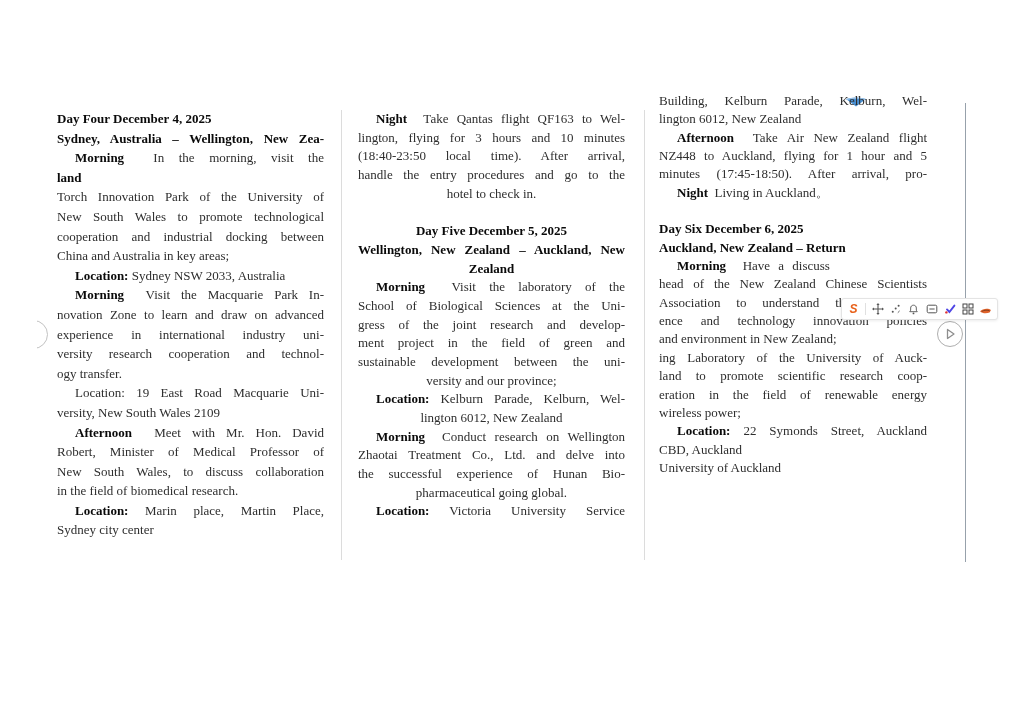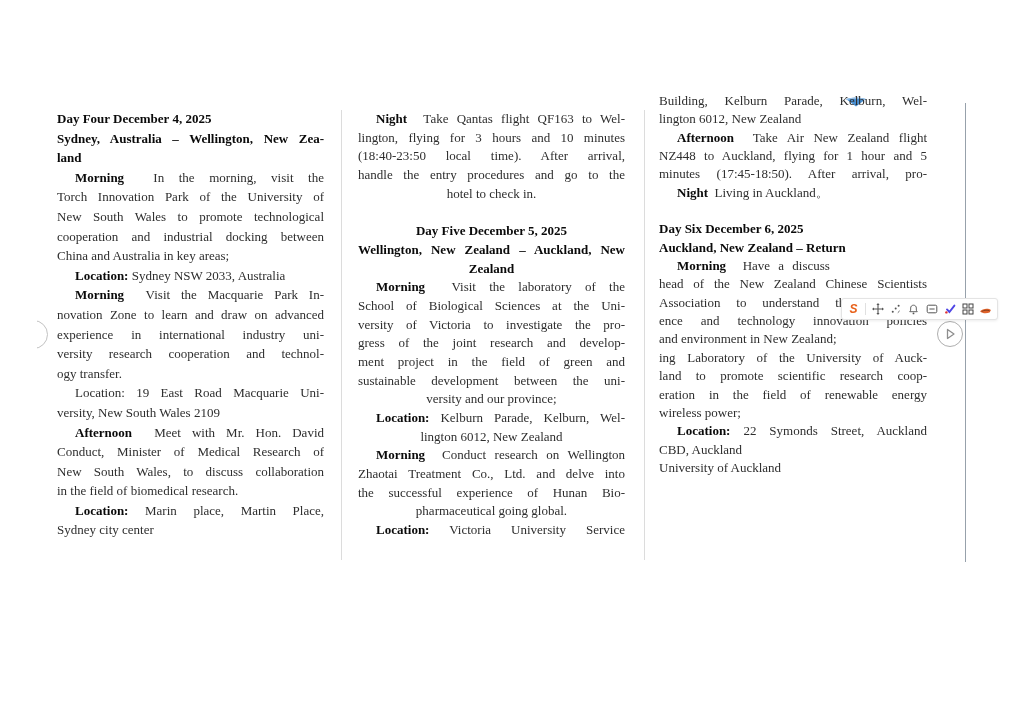--- a/index.html
+++ b/index.html
@@ -49,54 +49,53 @@
   <div class="page-edge"></div>
 
   <svg class="scroll-indicator" viewBox="0 0 22 12">
     <path d="M1 3 Q11 0 21 3 L11 10.5 Z" fill="#4a90d2"></path>
     <path d="M1 3 Q11 0 21 3 L20 4 Q11 1.6 2 4 Z" fill="#9cc3e8"></path>
   </svg>
 
   <div class="col col1" id="col1">
       <div class="line"><b>Day Four December 4, 2025</b></div>
       <div class="line j"><b>Sydney, Australia – Wellington, New Zea-</b></div>
+      <div class="line j ind"><b>Morning</b><span>&nbsp; In the morning, visit the</span></div>
       <div class="line"><b>land</b></div>
-      <div class="line j ind"><b>Morning</b><span>&nbsp; In the morning, visit the</span></div>
       <div class="line j"><span>Torch Innovation Park of the University of</span></div>
       <div class="line j"><span>New South Wales to promote technological</span></div>
       <div class="line j"><span>cooperation and industrial docking between</span></div>
       <div class="line"><span>China and Australia in key areas;</span></div>
       <div class="line ind"><b>Location:</b><span> Sydney NSW 2033, Australia</span></div>
       <div class="line j ind"><b>Morning</b><span>&nbsp; Visit the Macquarie Park In-</span></div>
       <div class="line j"><span>novation Zone to learn and draw on advanced</span></div>
       <div class="line j"><span>experience in international industry uni-</span></div>
       <div class="line j"><span>versity research cooperation and technol-</span></div>
       <div class="line"><span>ogy transfer.</span></div>
       <div class="line j ind"><span>Location: 19 East Road Macquarie Uni-</span></div>
       <div class="line"><span>versity, New South Wales 2109</span></div>
       <div class="line j ind"><b>Afternoon</b><span>&nbsp; Meet with Mr. Hon. David</span></div>
-      <div class="line j"><span>Conduct, Minister of Medical Research of</span></div>
+      <div class="line j"><span>Robert, Minister of Medical Professor of</span></div>
       <div class="line j"><span>New South Wales, to discuss collaboration</span></div>
       <div class="line"><span>in the field of biomedical research.</span></div>
       <div class="line j ind"><b>Location:</b><span> Marin place, Martin Place,</span></div>
       <div class="line"><span>Sydney city center</span></div>
     </div>
   <div class="col col2" id="col2">
       <div class="line j ind"><b>Night</b><span>&nbsp; Take Qantas flight QF163 to Wel-</span></div>
       <div class="line j"><span>lington, flying for 3 hours and 10 minutes</span></div>
       <div class="line j"><span>(18:40-23:50 local time). After arrival,</span></div>
       <div class="line j"><span>handle the entry procedures and go to the</span></div>
       <div class="line"><span>hotel to check in.</span></div>
       <div class="line"></div>
       <div class="line"><b>Day Five December 5, 2025</b></div>
       <div class="line j"><b>Wellington, New Zealand – Auckland, New</b></div>
       <div class="line"><b>Zealand</b></div>
       <div class="line j ind"><b>Morning</b><span>&nbsp; Visit the laboratory of the</span></div>
       <div class="line j"><span>School of Biological Sciences at the Uni-</span></div>
-      <div class="line j"><span>versity of Victoria to investigate the pro-</span></div>
       <div class="line j"><span>gress of the joint research and develop-</span></div>
       <div class="line j"><span>ment project in the field of green and</span></div>
       <div class="line j"><span>sustainable development between the uni-</span></div>
       <div class="line"><span>versity and our province;</span></div>
       <div class="line j ind"><b>Location:</b><span> Kelburn Parade, Kelburn, Wel-</span></div>
       <div class="line"><span>lington 6012, New Zealand</span></div>
       <div class="line j ind"><b>Morning</b><span>&nbsp; Conduct research on Wellington</span></div>
       <div class="line j"><span>Zhaotai Treatment Co., Ltd. and delve into</span></div>
       <div class="line j"><span>the successful experience of Hunan Bio-</span></div>
       <div class="line"><span>pharmaceutical going global.</span></div>

